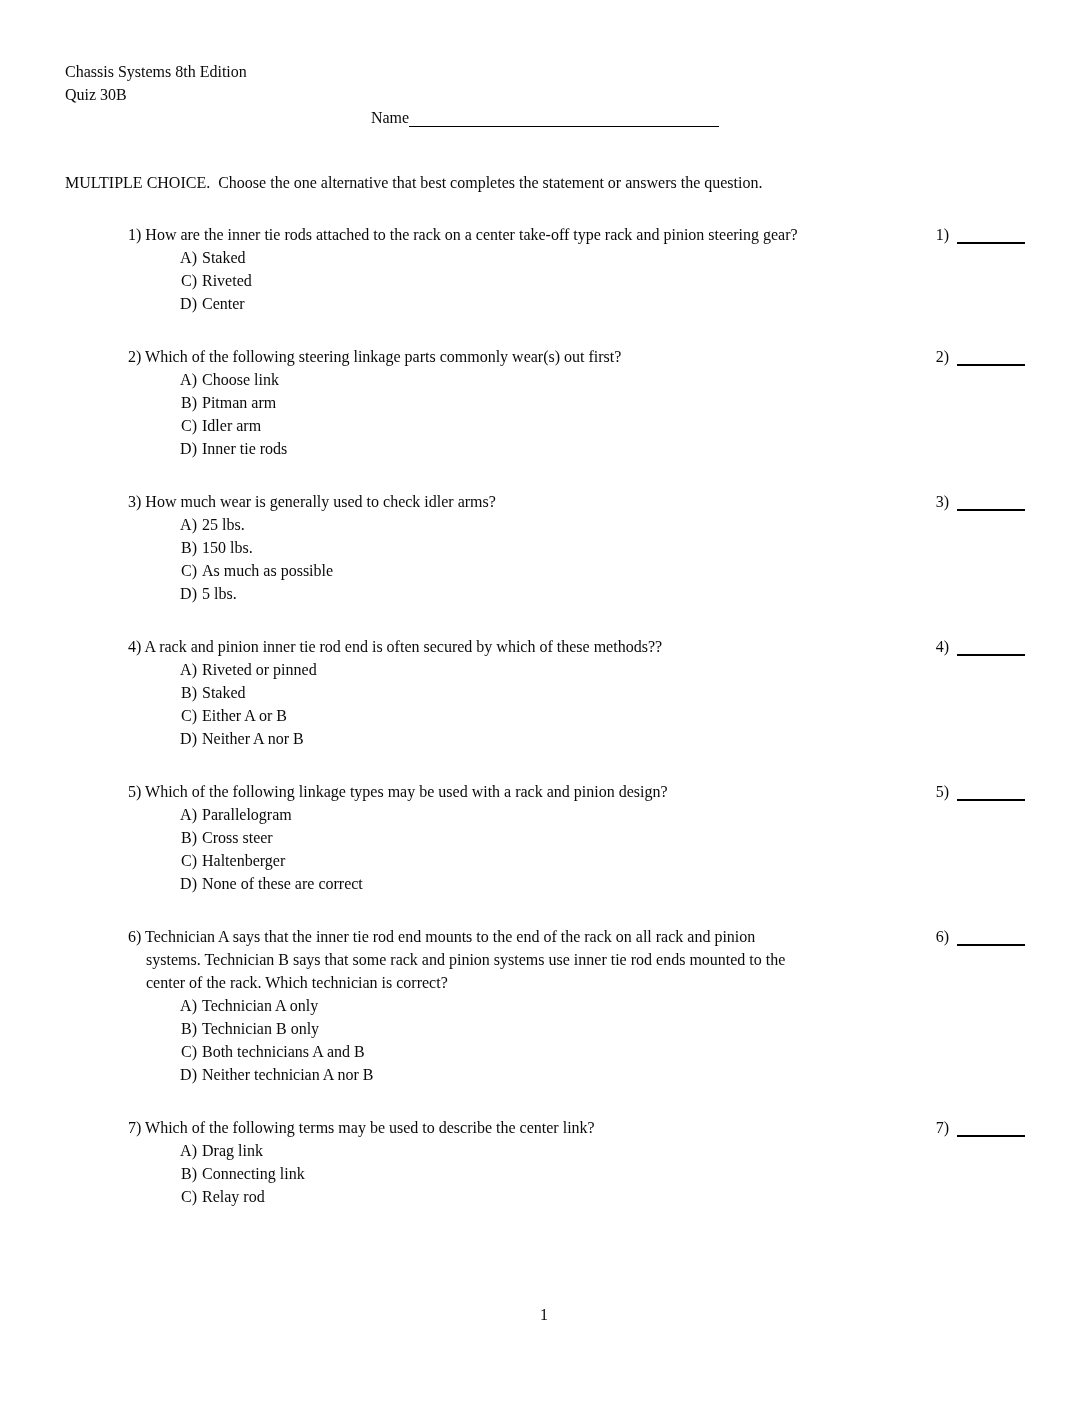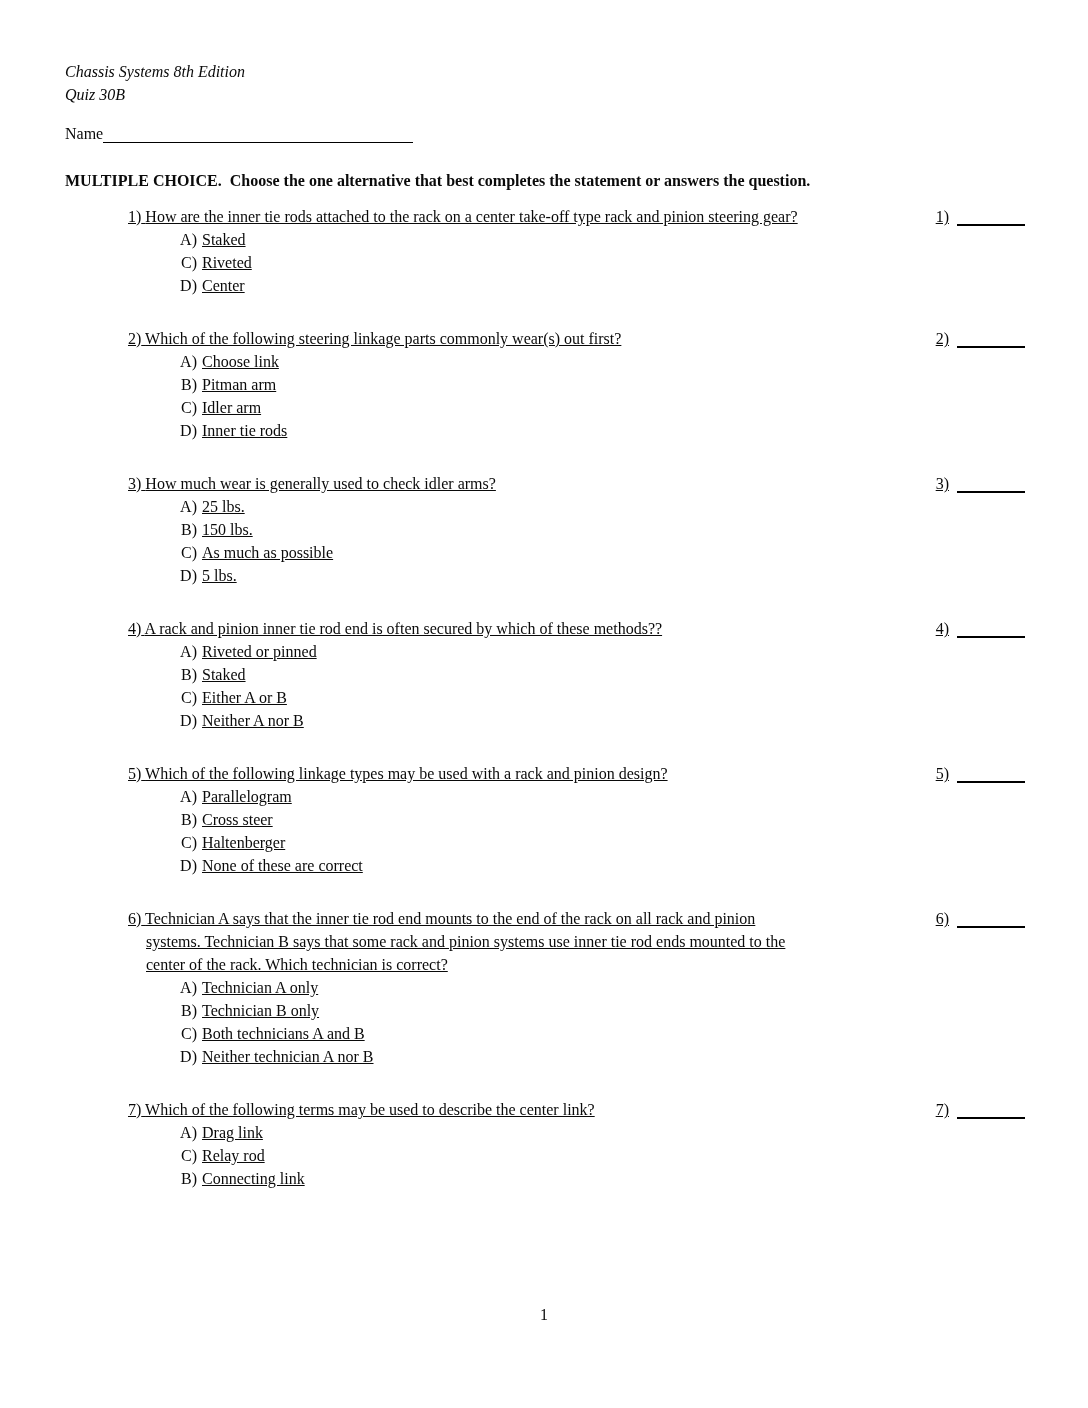--- a/index.html
+++ b/index.html
@@ -9,35 +9,35 @@
     font-family: "Liberation Serif", "DejaVu Serif", serif;
     font-size: 16px;
     color: #0a0a0a;
     position: relative;
     overflow: hidden;
   }
   .page {
     padding: 60px 63px 0 65px;
     position: relative;
   }
-  .hdr-line { line-height: 23px; font-style: italic; }
-  .name-row { margin-top: 16px; line-height: 23px; }
+  .hdr-line { line-height: 23px; }
+  .name-row { line-height: 23px; text-align: center; }
   .name-line {
     display: inline-block;
     width: 310px;
     border-bottom: 1.5px solid #000;
     vertical-align: -4px;
   }
   .instructions {
-    margin-top: 24px;
+    margin-top: 42px;
     line-height: 23px;
-    font-weight: bold;
+    font-weight: normal;
     white-space: pre-wrap;
   }
-  .question-list { margin-top: 13px; text-decoration: underline; }
+  .question-list { margin-top: 29px; }
   .question-row {
     display: flex;
     align-items: flex-start;
     justify-content: space-between;
     margin-bottom: 30px;
   }
   .question-row:last-child { margin-bottom: 0; }
   .q-body { width: 735px; line-height: 23px; }
   .q-text {
     padding-left: 81px;
@@ -242,24 +242,24 @@
     <div class="q-body">
       <div class="q-text">
         <span class="q-num">7)</span>
         <span>Which of the following terms may be used to describe the center link?</span>
       </div>
       <div class="q-options">
         <div class="option">
           <span class="opt-letter">A)</span><span>Drag link</span>
         </div>
         <div class="option">
+          <span class="opt-letter">B)</span><span>Connecting link</span>
+        </div>
+        <div class="option">
           <span class="opt-letter">C)</span><span>Relay rod</span>
-        </div>
-        <div class="option">
-          <span class="opt-letter">B)</span><span>Connecting link</span>
         </div>
       </div>
     </div>
     <div class="q-answer">
       <span>7)</span><span class="ans-line"></span>
     </div>
   </div>
 </div>
 
 </div>

